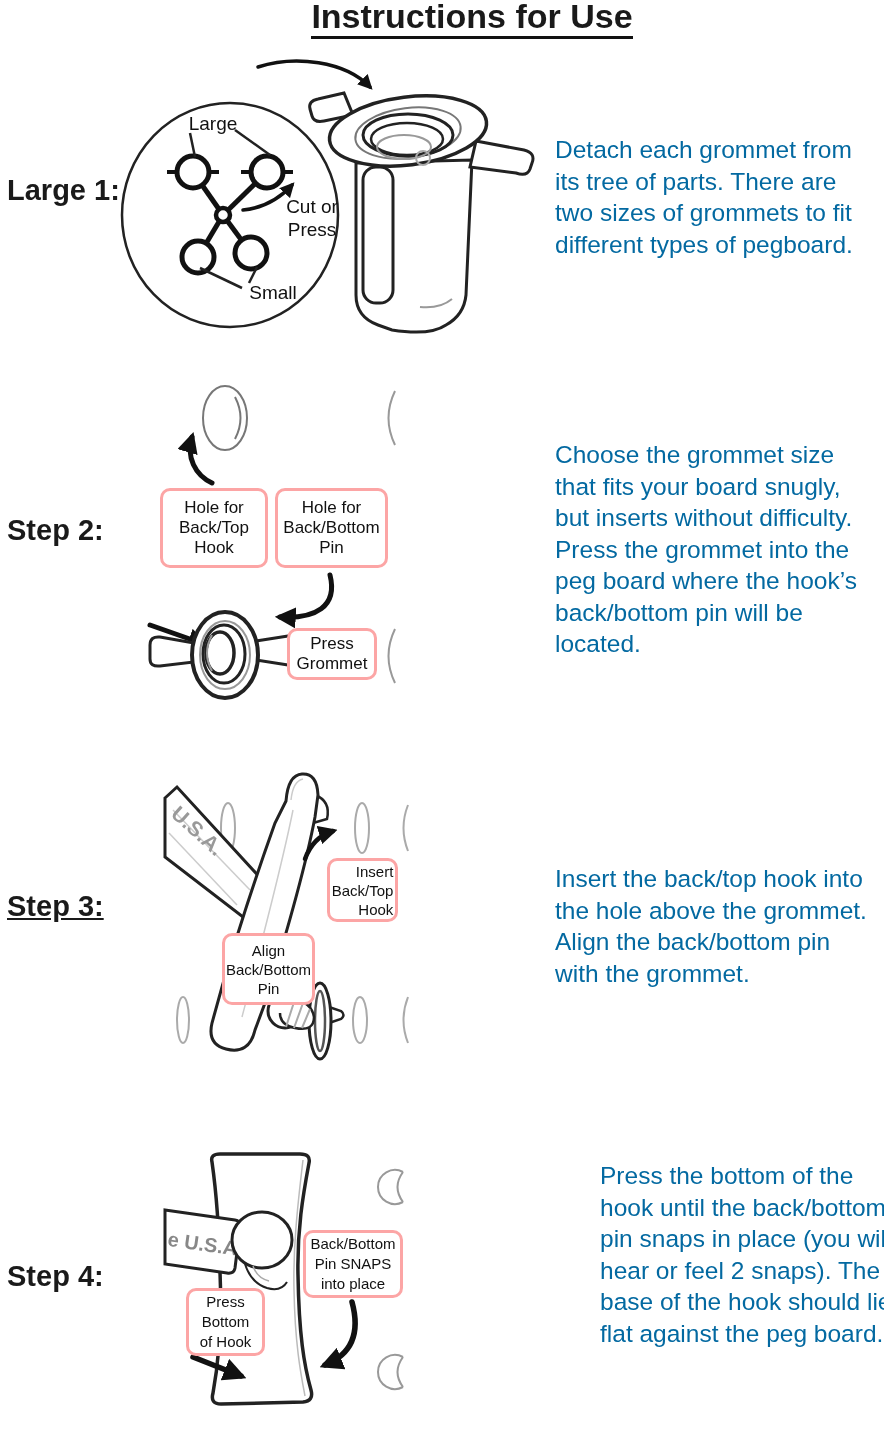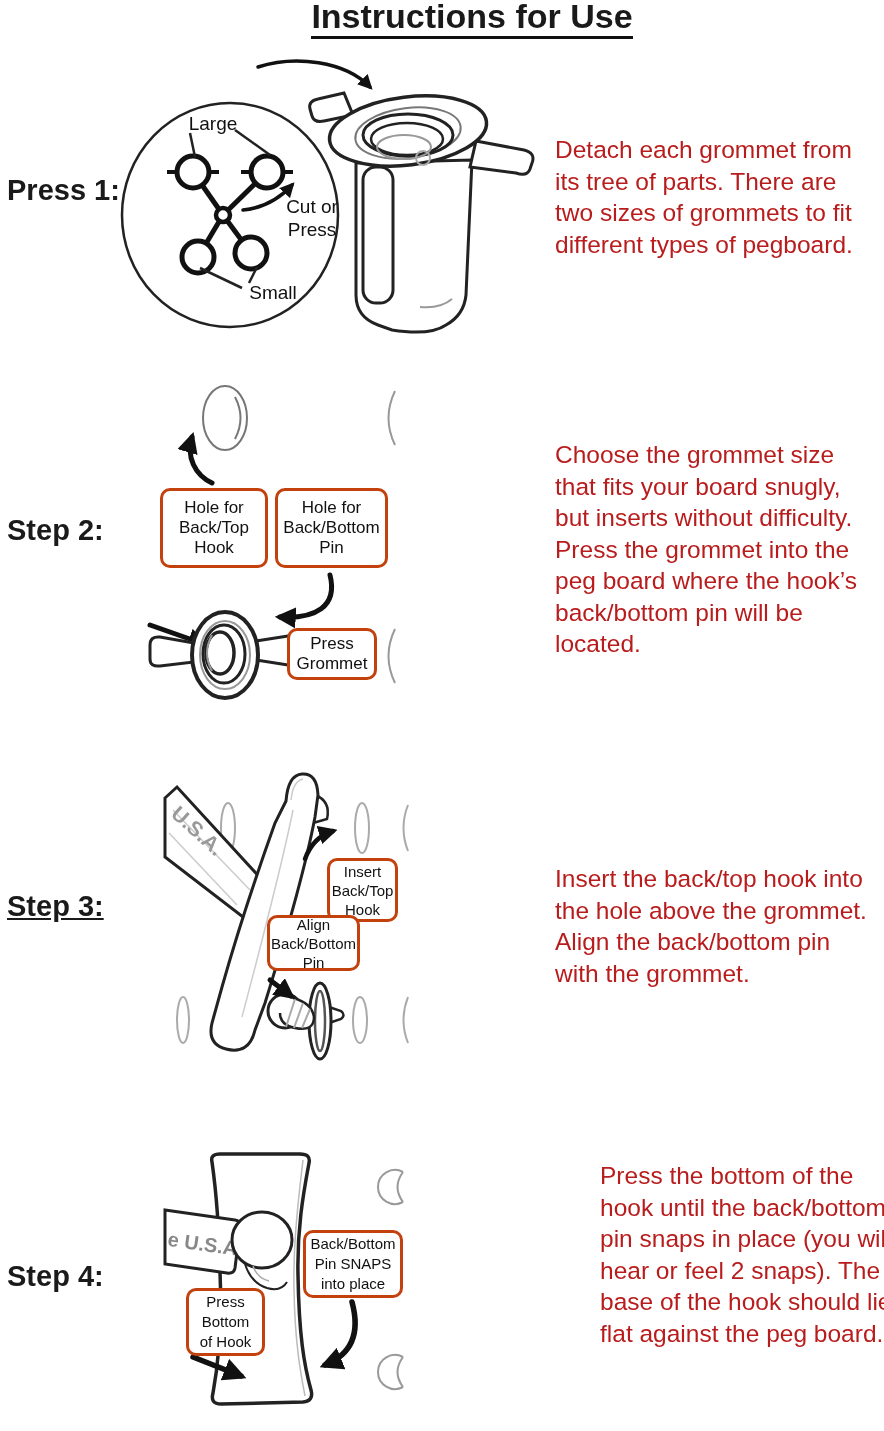--- a/index.html
+++ b/index.html
@@ -8,26 +8,26 @@
     font-family:"Liberation Sans",sans-serif;color:#1a1a1a;overflow:hidden;
   }
   
   .doc-title{position:absolute;top:-3px;left:60px;right:0;text-align:center;
     font-size:34px;font-weight:bold;}
   .doc-title span{border-bottom:3px solid #111;padding-bottom:1px;}
   
   .step-label{position:absolute;left:7px;font-size:29px;font-weight:bold;white-space:nowrap;}
   
   .desc{position:absolute;left:555px;width:330px;font-size:24.5px;line-height:31.5px;
-    white-space:pre-line;color:#b91c1c;}
+    white-space:pre-line;color:#0369a1;}
   
   .fig{position:absolute;}
   .fig svg{position:absolute;left:0;top:0;overflow:visible;}
   
-  .callout{position:absolute;background:#fff;border:3px solid #c2410c;border-radius:10px;
+  .callout{position:absolute;background:#fff;border:3px solid #fca5a5;border-radius:10px;
     display:flex;align-items:center;justify-content:center;text-align:center;
     white-space:pre-line;color:#111;box-sizing:border-box;}
   .co-lg{font-size:17px;line-height:20px;}
   .co-sm{font-size:15px;line-height:19px;}
   
   .figlabel{position:absolute;font-size:19px;line-height:23px;color:#111;text-align:center;
     white-space:pre-line;}
 </style>
 </head>
 <body>
@@ -37,21 +37,21 @@
     <marker id="ah" viewBox="0 0 10 10" refX="7.5" refY="5" markerWidth="4.2" markerHeight="4.2" orient="auto-start-reverse">
       <path d="M0,0 L10,5 L0,10 Z" fill="#111"></path>
     </marker>
   </defs>
 </svg>
 
 <div class="doc-title">
   <span>Instructions for Use</span>
 </div>
 
-<div class="step-label" style="top:174px;">Press 1:</div>
+<div class="step-label" style="top:174px;">Large 1:</div>
 
 <div class="fig" style="left:120px;top:55px;width:430px;height:290px;">
   <svg width="430" height="290" viewBox="0 0 430 290">
 
     <ellipse cx="110" cy="160" rx="108" ry="112" fill="none" stroke="#222" stroke-width="2.5"></ellipse>
 
     <g stroke="#111" fill="none">
       <line x1="103" y1="160" x2="73" y2="117" stroke-width="5"></line>
       <line x1="103" y1="160" x2="147" y2="117" stroke-width="5"></line>
       <line x1="103" y1="160" x2="78" y2="202" stroke-width="5"></line>
@@ -184,24 +184,24 @@
       <ellipse cx="155" cy="256" rx="11" ry="38" fill="#fff" stroke="#222" stroke-width="3"></ellipse>
       <ellipse cx="155" cy="256" rx="5" ry="30" fill="none" stroke="#555" stroke-width="2.5"></ellipse>
       <circle cx="120" cy="246" r="17" fill="#fff" stroke="#222" stroke-width="3"></circle>
       <path d="M 128,233 Q 147,238 149,252 Q 149,267 130,263 Q 115,260 115,248" fill="#fff" stroke="#222" stroke-width="2.5"></path>
       <path d="M 130,234 L 121,262 M 138,238 L 129,263 M 145,244 L 137,263" stroke="#aaa" stroke-width="2" fill="none"></path>
     </g>
 
     <path d="M 140,94 Q 148,72 168,66" fill="none" stroke="#111" stroke-width="4.5" stroke-linecap="round" marker-end="url(#ah)"></path>
     <path d="M 105,215 L 126,231" fill="none" stroke="#111" stroke-width="5" stroke-linecap="round" marker-end="url(#ah)"></path>
   </svg>
-  <div class="callout co-sm" style="left:162px;top:93px;width:71px;height:64px;">Insert
+  <div class="callout co-sm" style="left:162px;top:93px;width:71px;height:64px;text-align:right;">Insert
 Back/Top
 Hook</div>
-  <div class="callout co-sm" style="left:57px;top:150px;width:93px;height:56px;margin-left:45px;">Align
+  <div class="callout co-sm" style="left:57px;top:168px;width:93px;height:72px;">Align
 Back/Bottom
 Pin</div>
 </div>
 
 <div class="desc" style="top:863px;">Insert the back/top hook into
 the hole above the grommet.
 Align the back/bottom pin
 with the grommet.</div>
 
 <div class="step-label" style="top:1260px;">Step 4:</div>

